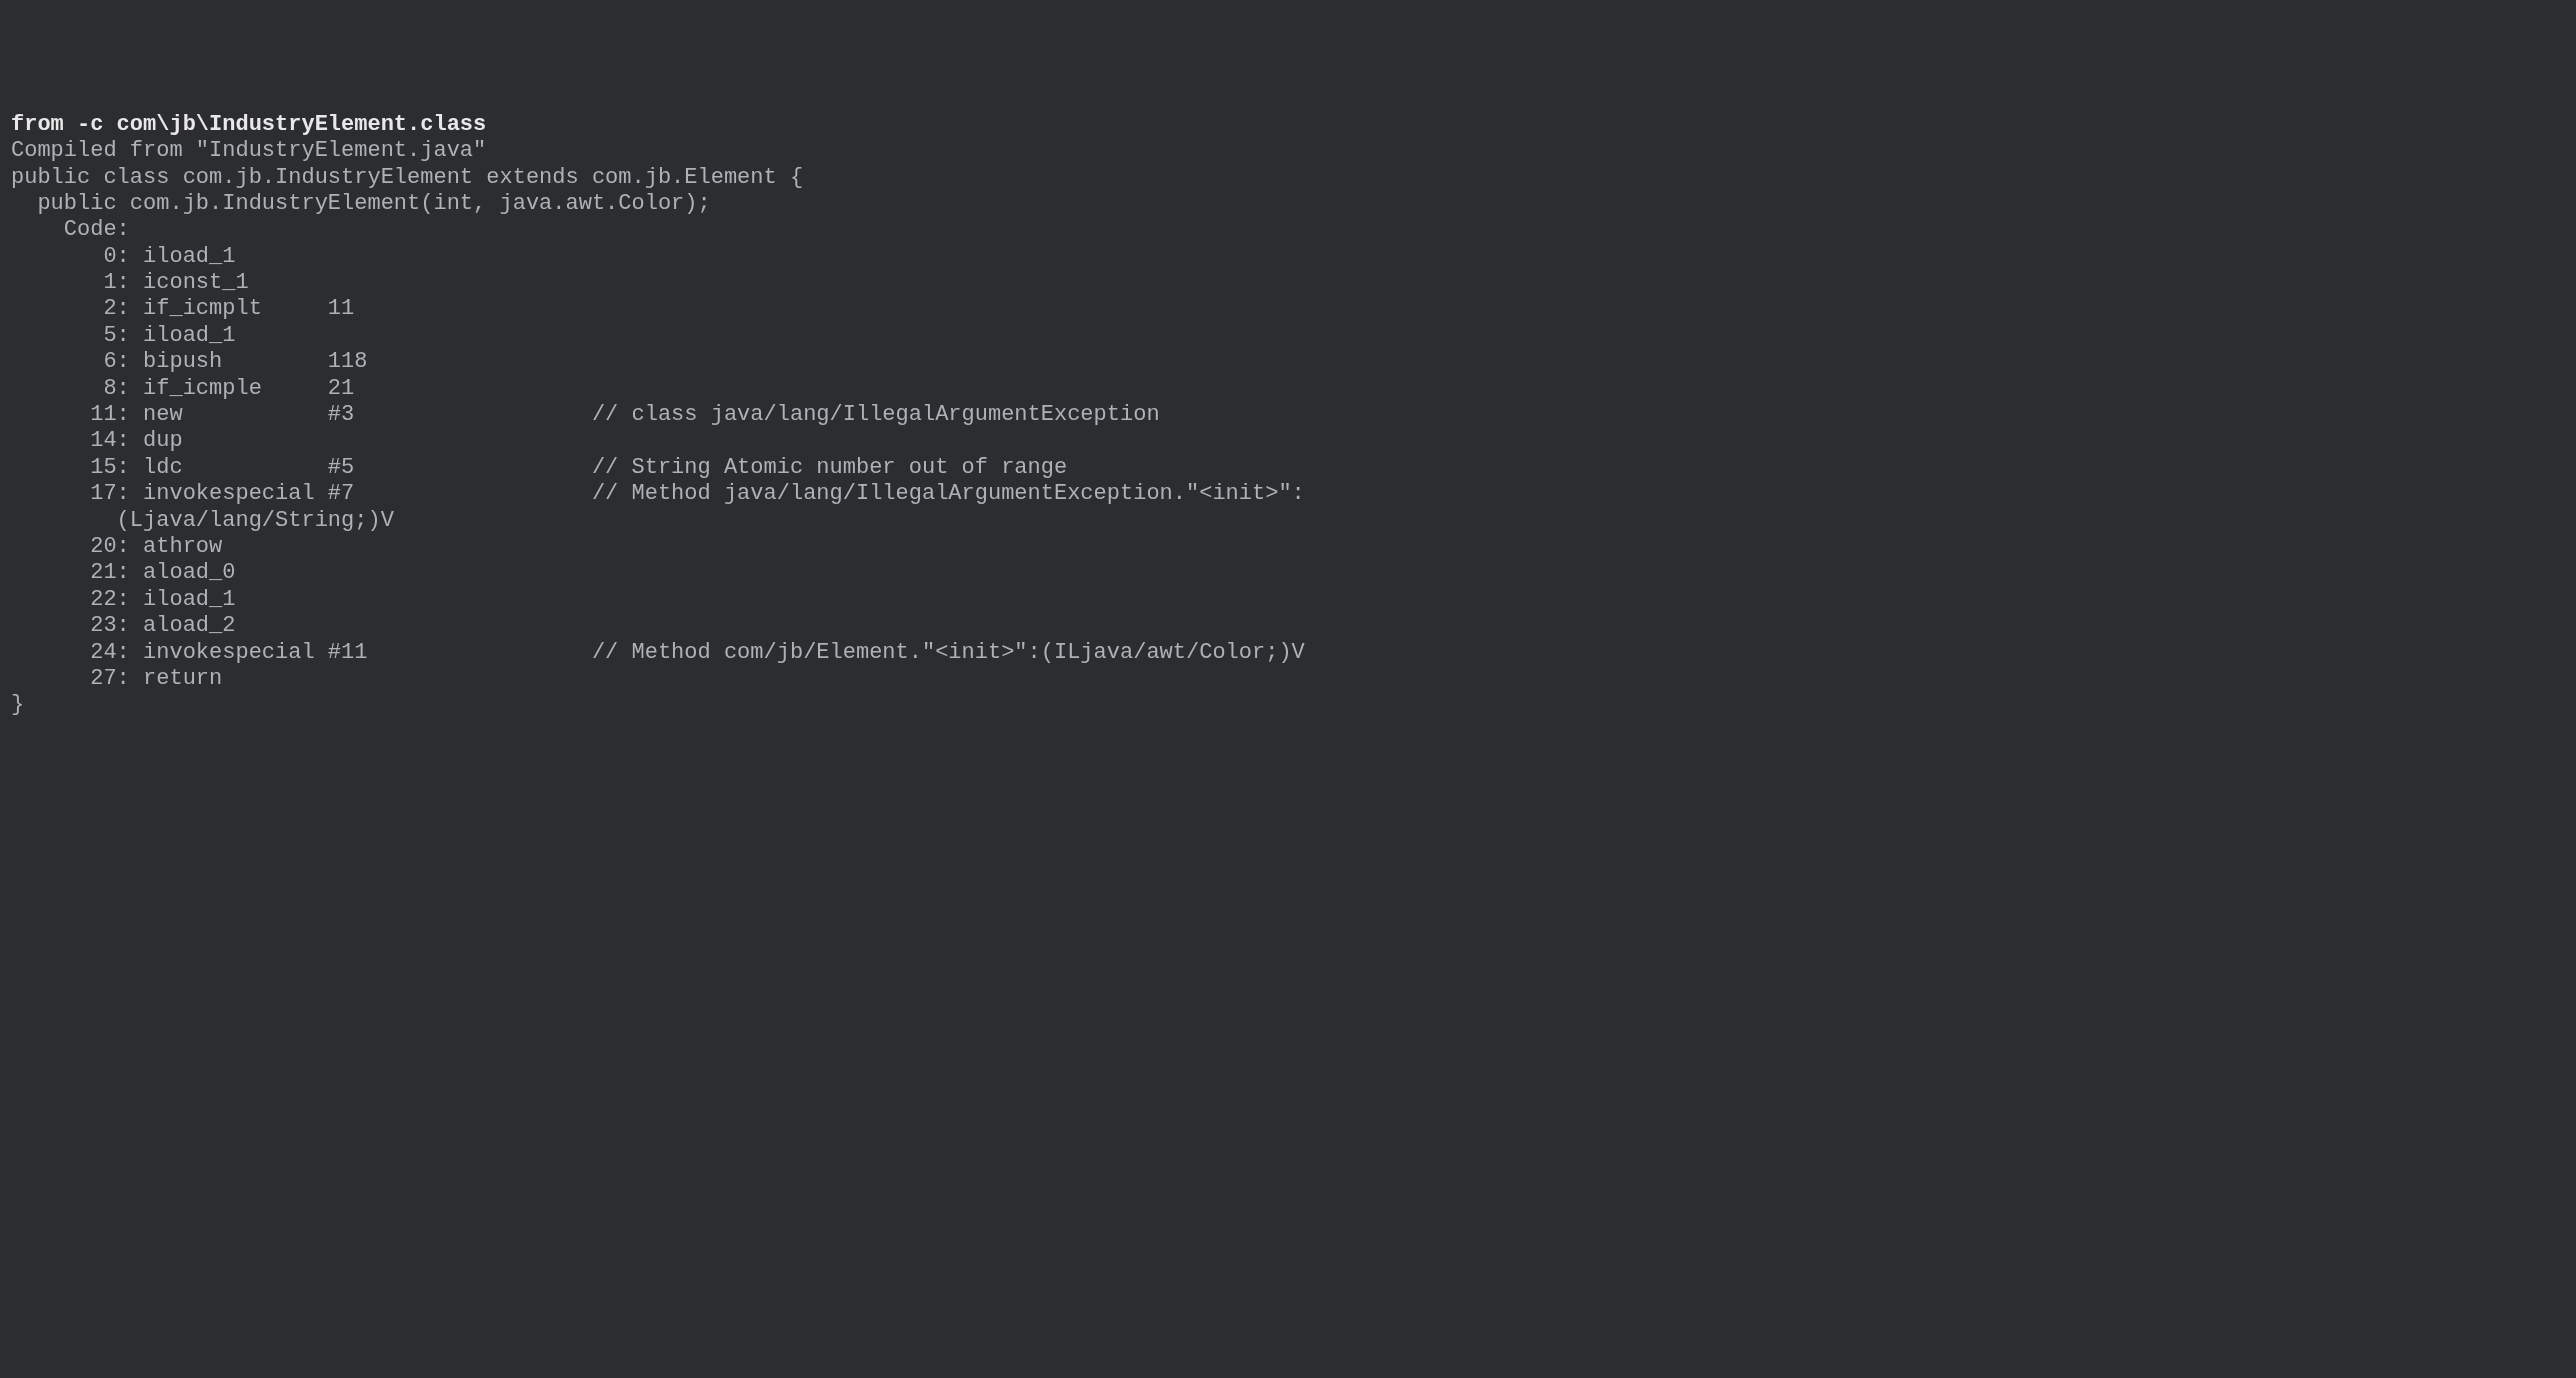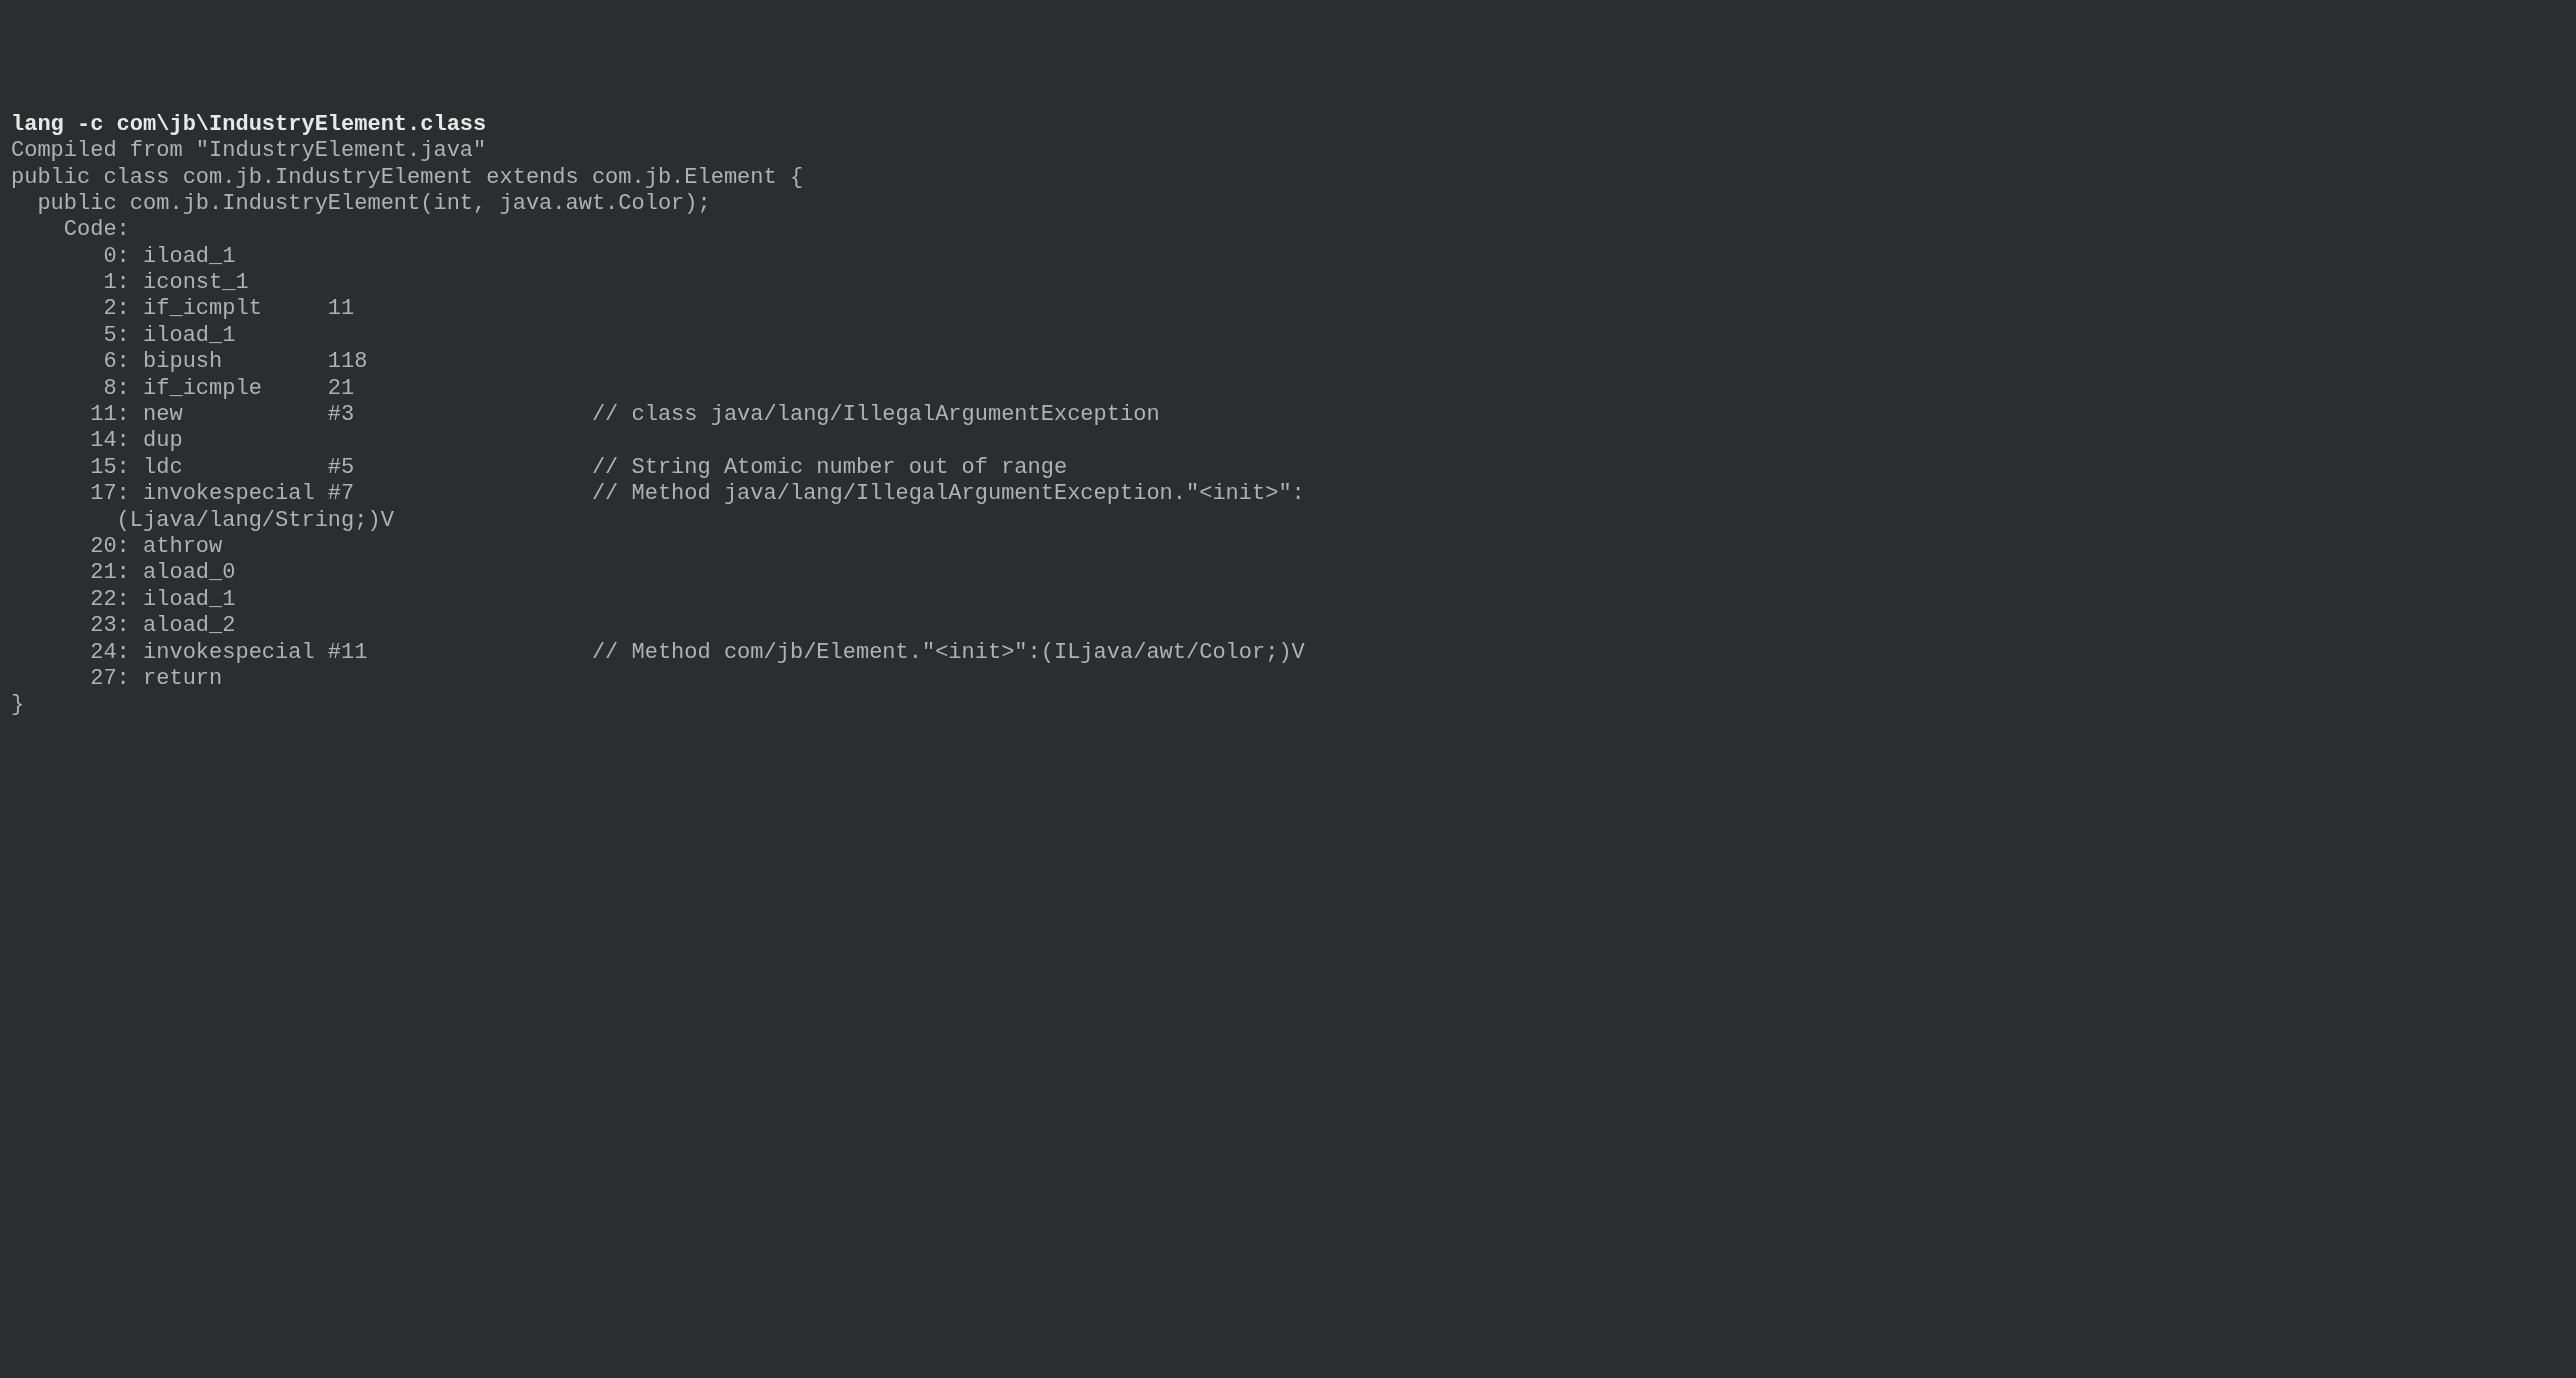--- a/index.html
+++ b/index.html
@@ -24,21 +24,21 @@
     .output {
       color: #aeb2b6;
       font-weight: normal;
     }
   </style>
 </head>
 <body>
 
 
 
-<div><span class="command">lang -c com\jb\IndustryElement.class</span>
+<div><span class="command">from -c com\jb\IndustryElement.class</span>
 <span class="output" id="output-block">Compiled from "IndustryElement.java"
 public class com.jb.IndustryElement extends com.jb.Element {
   public com.jb.IndustryElement(int, java.awt.Color);
     Code:
        0: iload_1
        1: iconst_1
        2: if_icmplt     11
        5: iload_1
        6: bipush        118
        8: if_icmple     21

